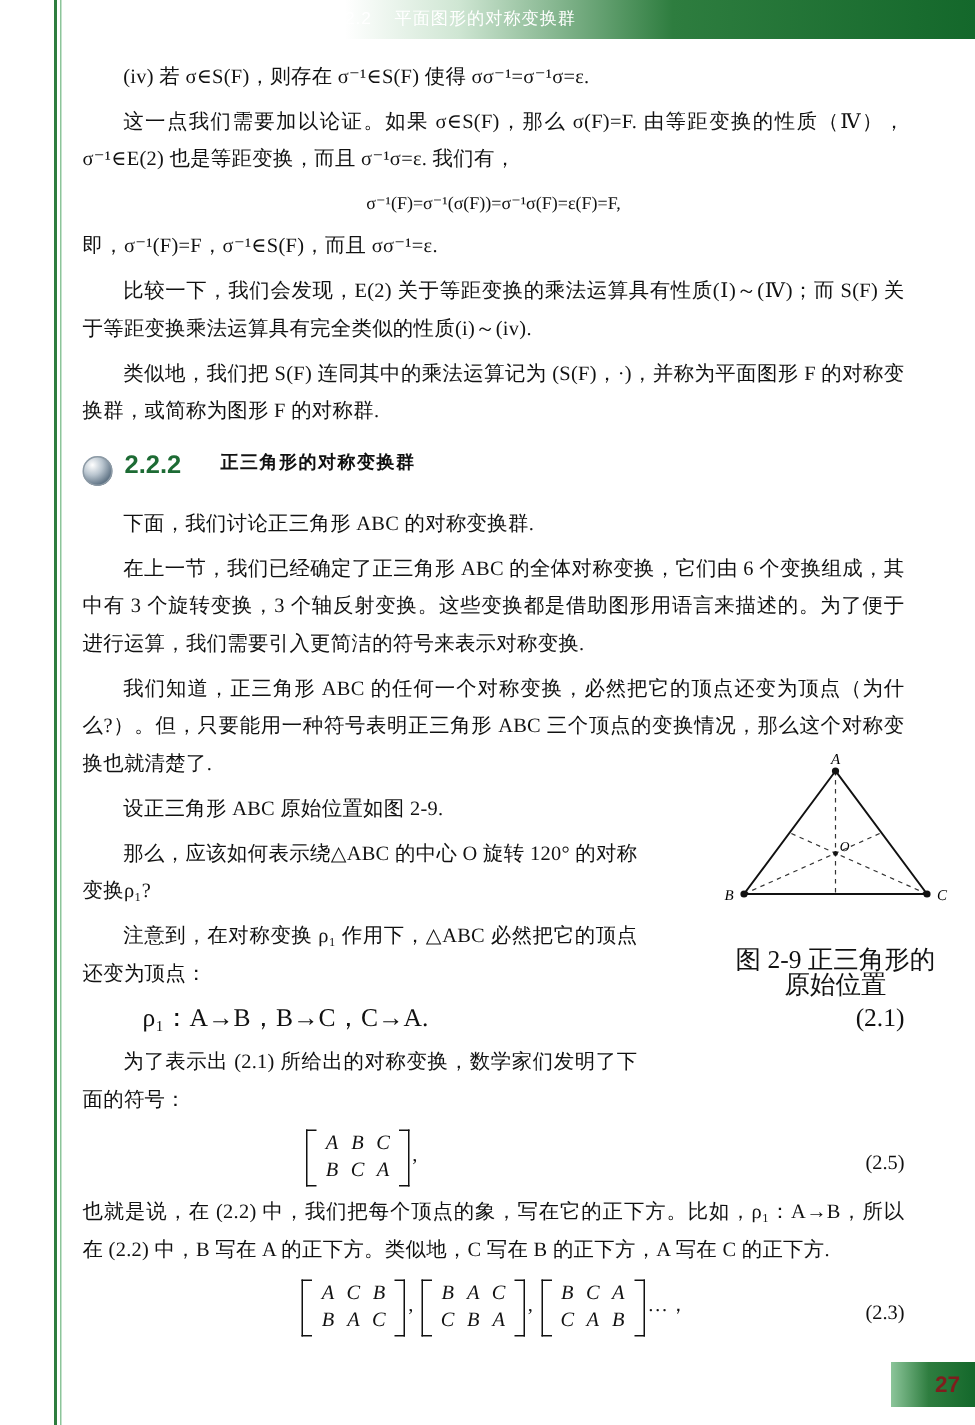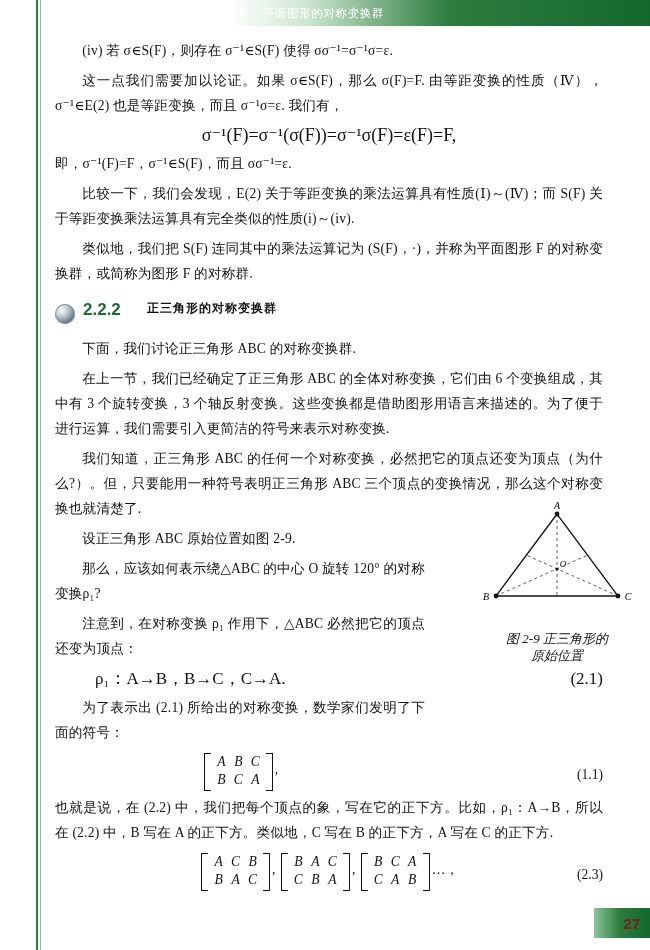--- a/index.html
+++ b/index.html
@@ -65,21 +65,21 @@
     font-size: 13.6px;
     line-height: 25px;
     text-indent: 2em;
     text-align: justify;
     letter-spacing: 0.2px;
   }
   p.noindent { text-indent: 0; }
   .disp {
     margin: 3px 0 4px 0;
     text-align: center;
-    font-size: 18px;
+    font-size: 12px;
     line-height: 24px;
   }
   .eqline {
     position: relative;
     font-size: 17px;
     line-height: 25px;
     margin: 2px 0 4px 0;
   }
   .eqno {
     position: absolute;
@@ -120,25 +120,24 @@
 
   
   .figure {
     position: absolute;
     right: 8px;
     top: 500px;
     width: 170px;
     text-align: center;
   }
   .fig-caption {
-    font-size: 13px;
+    font-size: 17px;
     line-height: 17px;
     color: #111;
     margin-top: 6px;
-    font-style: italic;
   }
 
   
   .floatbox {
     float: right;
     width: 178px;
     height: 200px;
     margin: 4px 0 0 12px;
     shape-outside: border-box;
   }
@@ -252,21 +251,21 @@
 
     <p class="para">为了表示出 (2.1) 所给出的对称变换，数学家们发明了下面的符号：</p>
 
     <div class="matrow">
       <span class="matrix">
         <span class="rows">
           <span>A</span><span>B</span><span>C</span><br>
           <span>B</span><span>C</span><span>A</span>
         </span>
       </span><span style="font-size:13.6px;">,</span>
-      <span class="eqno">(1.1)</span>
+      <span class="eqno">(2.5)</span>
     </div>
 
     <p class="para noindent">也就是说，在 (2.2) 中，我们把每个顶点的象，写在它的正下方。比如，ρ₁：A→B，所以在 (2.2) 中，B 写在 A 的正下方。类似地，C 写在 B 的正下方，A 写在 C 的正下方.</p>
 
 
     <div class="matrow">
       <span class="matrix">
         <span class="rows">
           <span>A</span><span>C</span><span>B</span><br>
           <span>B</span><span>A</span><span>C</span>

